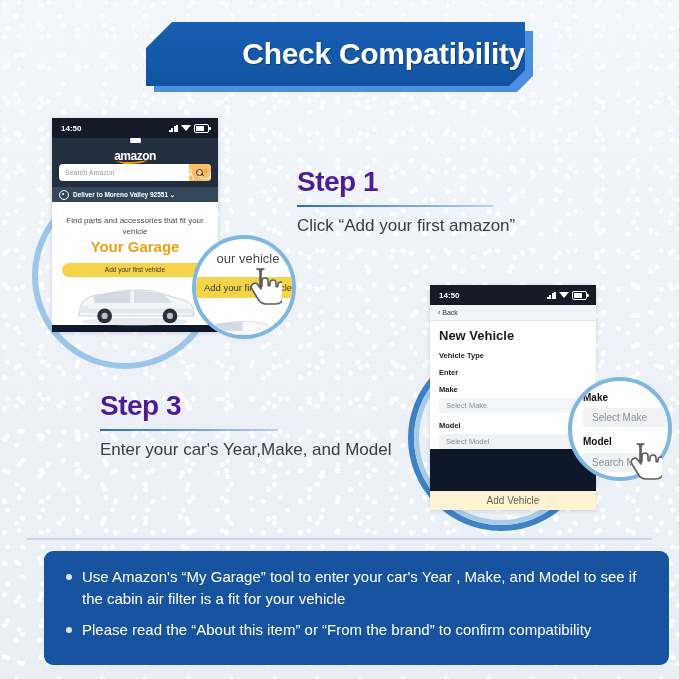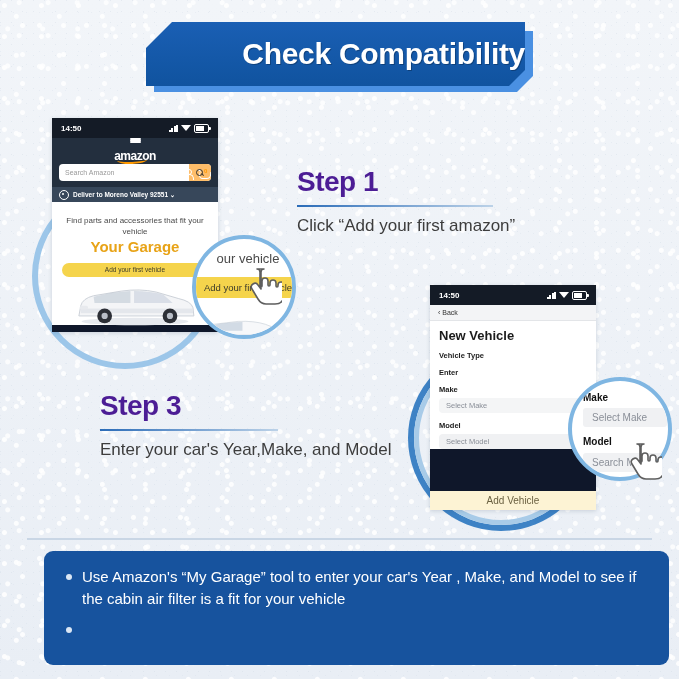--- a/index.html
+++ b/index.html
@@ -324,14 +324,15 @@
 
 <div id="divider"></div>
 
 <div id="notes-box">
   <div class="note">
     <span class="dot"></span>
     <span>Use Amazon's “My Garage” tool to enter your car's Year , Make, and Model to see if the cabin air filter is a fit for your vehicle</span>
   </div>
   <div class="note">
     <span class="dot"></span>
+    <span>Please read the “About this item” or “From the brand” to confirm compatibility</span>
   </div>
 </div>
 
 </body></html>

